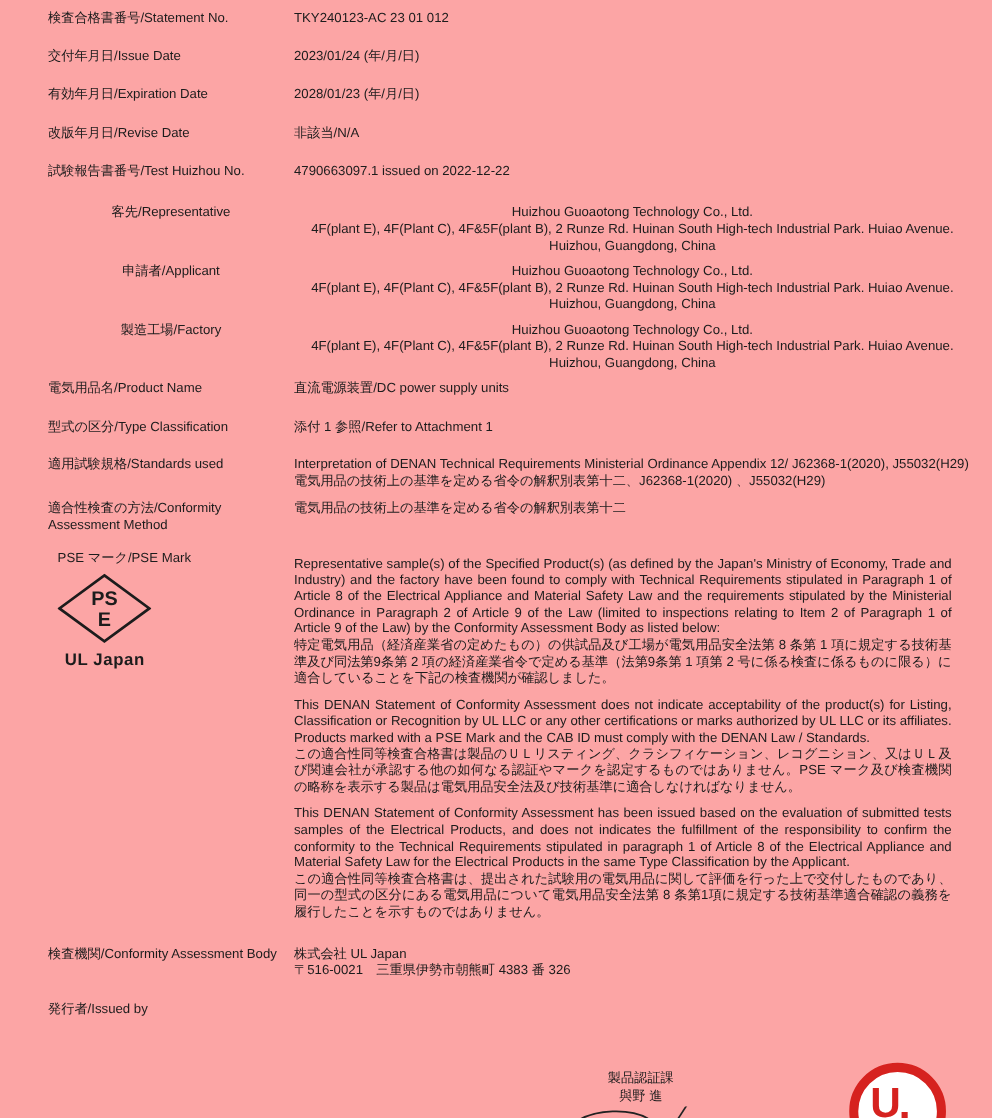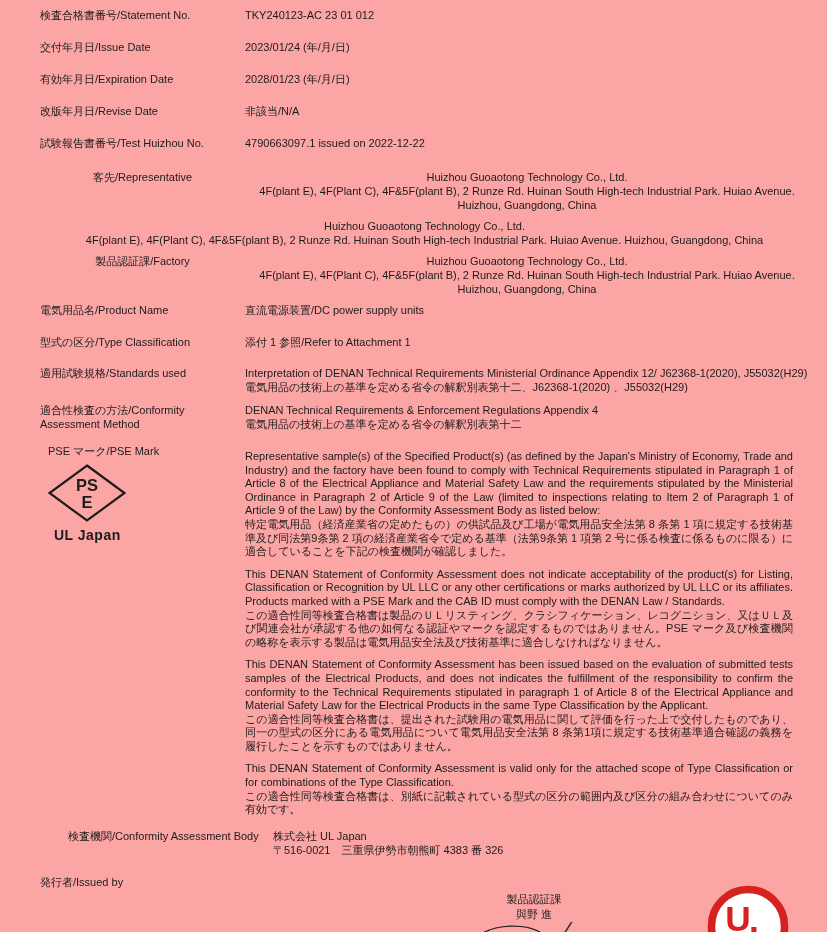--- a/index.html
+++ b/index.html
@@ -22,21 +22,21 @@
   .party .addr { margin-top:0px; }
   .just { text-align:justify; }
   .stmt-section { display:flex; padding:0 18px 0 40px; margin-top:13px;justify-content:space-between; }
   .stmt-left { flex:0 0 205px; width:205px; }
   .stmt-right { flex:1; min-width:0; padding-top:6px; }
   .para { text-align:justify; line-height:13.6px; margin:0 16px 9px 0; }
   .para .ja { display:block; overflow-wrap:anywhere; }
   .pse-label { margin:0 0 6px 8px; }
   .pse-diamond { margin-left:8px; display:block; }
   .ul-japan { font-weight:bold; font-size:14px; margin:6px 0 0 14px; letter-spacing:0.5px; }
-  .footer-row { display:flex; padding:0 18px 0 40px; margin-top:12px;margin-left:28px; }
+  .footer-row { display:flex; padding:0 18px 0 40px; margin-top:12px; }
   .issued-row { display:flex; padding:0 18px 0 40px; margin-top:18px;justify-content:flex-end; }
   .sign-block { position:absolute; left:468px; top:892px; width:132px; text-align:center; line-height:15px; }
   .sig-svg { display:block; margin:0 auto; }
   .ul-logo { position:absolute; left:706px; top:884px; }
   svg text { font-family:"Liberation Sans","DejaVu Sans",sans-serif; }
 </style>
 </head>
 <body>
 
 <div class="page">
@@ -65,27 +65,28 @@
   </div>
 
   <div class="row party">
     <div class="lbl">客先/Representative</div>
     <div class="val">
       <div>Huizhou Guoaotong Technology Co., Ltd.</div>
       <div class="addr">4F(plant E), 4F(Plant C), 4F&amp;5F(plant B), 2 Runze Rd. Huinan South High-tech Industrial Park. Huiao Avenue. Huizhou, Guangdong, China</div>
     </div>
   </div>
   <div class="row party">
+    <div class="lbl">申請者/Applicant</div>
     <div class="val">
       <div>Huizhou Guoaotong Technology Co., Ltd.</div>
       <div class="addr">4F(plant E), 4F(Plant C), 4F&amp;5F(plant B), 2 Runze Rd. Huinan South High-tech Industrial Park. Huiao Avenue. Huizhou, Guangdong, China</div>
     </div>
   </div>
   <div class="row party">
-    <div class="lbl">製品認証課/Factory</div>
+    <div class="lbl">製造工場/Factory</div>
     <div class="val">
       <div>Huizhou Guoaotong Technology Co., Ltd.</div>
       <div class="addr">4F(plant E), 4F(Plant C), 4F&amp;5F(plant B), 2 Runze Rd. Huinan South High-tech Industrial Park. Huiao Avenue. Huizhou, Guangdong, China</div>
     </div>
   </div>
 
   <div class="row m18">
     <div class="lbl">電気用品名/Product Name</div>
     <div class="val">直流電源装置/DC power supply units</div>
   </div>
@@ -96,21 +97,20 @@
   <div class="row" style="margin-bottom:9px">
     <div class="lbl">適用試験規格/Standards used</div>
     <div class="val">
       <div class="just">Interpretation of DENAN Technical Requirements Ministerial Ordinance Appendix 12/ J62368-1(2020), J55032(H29)</div>
       <div>電気用品の技術上の基準を定める省令の解釈別表第十二、J62368-1(2020) 、J55032(H29)</div>
     </div>
   </div>
   <div class="row">
     <div class="lbl">適合性検査の方法/Conformity Assessment Method</div>
     <div class="val">
-      <div>DENAN Technical Requirements &amp; Enforcement Regulations Appendix 4</div>
       <div>電気用品の技術上の基準を定める省令の解釈別表第十二</div>
     </div>
   </div>
 
   <div class="stmt-section">
     <div class="stmt-left">
       <div class="pse-label">PSE マーク/PSE Mark</div>
       <svg class="pse-diamond" width="78" height="58" viewBox="0 0 78 58">
         <polygon points="39,1.5 76.5,29 39,56.5 1.5,29" fill="none" stroke="#1c1c1c" stroke-width="2.2"></polygon>
         <text x="39" y="26.5" text-anchor="middle" font-size="16.5" font-weight="bold" fill="#1c1c1c">PS</text>
@@ -123,24 +123,20 @@
         <span>Representative sample(s) of the Specified Product(s) (as defined by the Japan's Ministry of Economy, Trade and Industry) and the factory have been found to comply with Technical Requirements stipulated in Paragraph 1 of Article 8 of the Electrical Appliance and Material Safety Law and the requirements stipulated by the Ministerial Ordinance in Paragraph 2 of Article 9 of the Law (limited to inspections relating to Item 2 of Paragraph 1 of Article 9 of the Law) by the Conformity Assessment Body as listed below:</span>
         <span class="ja">特定電気用品（経済産業省の定めたもの）の供試品及び工場が電気用品安全法第 8 条第 1 項に規定する技術基準及び同法第9条第 2 項の経済産業省令で定める基準（法第9条第 1 項第 2 号に係る検査に係るものに限る）に適合していることを下記の検査機関が確認しました。</span>
       </p>
       <p class="para">
         <span>This DENAN Statement of Conformity Assessment does not indicate acceptability of the product(s) for Listing, Classification or Recognition by UL LLC or any other certifications or marks authorized by UL LLC or its affiliates. Products marked with a PSE Mark and the CAB ID must comply with the DENAN Law / Standards.</span>
         <span class="ja">この適合性同等検査合格書は製品のＵＬリスティング、クラシフィケーション、レコグニション、又はＵＬ及び関連会社が承認する他の如何なる認証やマークを認定するものではありません。PSE マーク及び検査機関の略称を表示する製品は電気用品安全法及び技術基準に適合しなければなりません。</span>
       </p>
       <p class="para">
         <span>This DENAN Statement of Conformity Assessment has been issued based on the evaluation of submitted tests samples of the Electrical Products, and does not indicates the fulfillment of the responsibility to confirm the conformity to the Technical Requirements stipulated in paragraph 1 of Article 8 of the Electrical Appliance and Material Safety Law for the Electrical Products in the same Type Classification by the Applicant.</span>
         <span class="ja">この適合性同等検査合格書は、提出された試験用の電気用品に関して評価を行った上で交付したものであり、同一の型式の区分にある電気用品について電気用品安全法第 8 条第1項に規定する技術基準適合確認の義務を履行したことを示すものではありません。</span>
-      </p>
-      <p class="para" style="margin-bottom:0">
-        <span>This DENAN Statement of Conformity Assessment is valid only for the attached scope of Type Classification or for combinations of the Type Classification.</span>
-        <span class="ja">この適合性同等検査合格書は、別紙に記載されている型式の区分の範囲内及び区分の組み合わせについてのみ有効です。</span>
       </p>
     </div>
   </div>
 
   <div class="footer-row">
     <div class="lbl">検査機関/Conformity Assessment Body</div>
     <div class="val">
       <div>株式会社 UL Japan</div>
       <div>〒516-0021　三重県伊勢市朝熊町 4383 番 326</div>
     </div>

